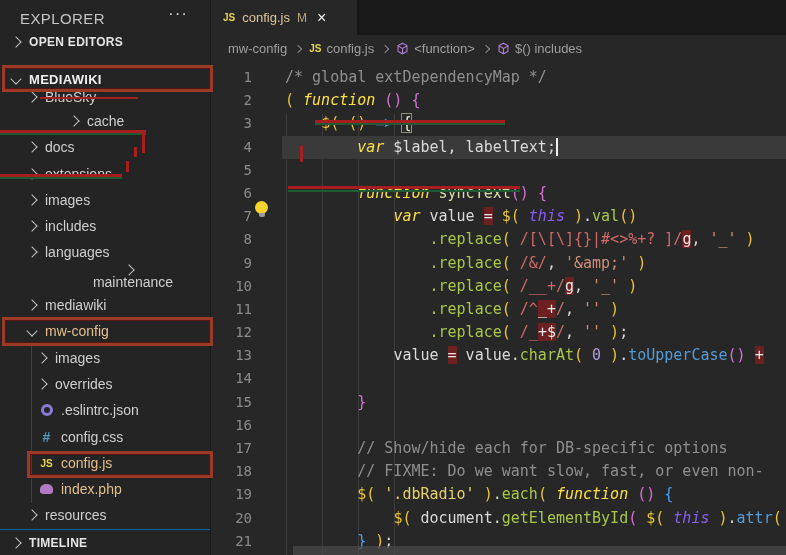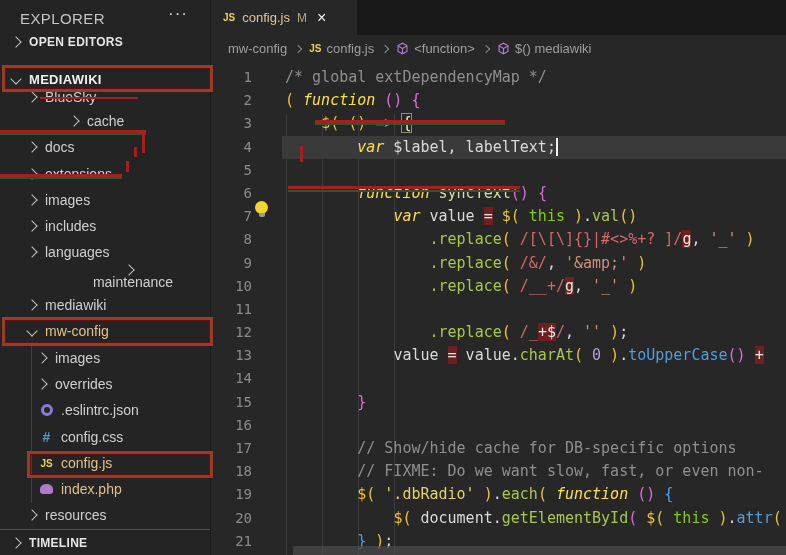--- a/index.html
+++ b/index.html
@@ -63,21 +63,21 @@
   .mth{color:#a8c84c;}
   .mth2{color:#569cd6;}
   .str{color:#ce9178;}
   .str2{color:#e5d06c;}
   .rx{color:#d16969;}
   .num{color:#b39ddb;}
   .p1{color:#ebc334;}
   .p2{color:#d670d6;}
   .p3{color:#4aa0f0;}
   .txt{color:#dadada;}
-  .ths{color:#84cc16;}
+  .ths{color:#8b5cf6;font-style:italic;}
   .hl{background:#6e2020;color:#e8e8e8;}
   .match{color:#ece8c8;outline:1px solid #8f8f74;}
   .cursor{display:inline-block;width:2px;height:18px;background:#f0f0f0;vertical-align:middle;}
   #bulb{position:absolute;left:44px;top:139px;width:13px;height:13px;background:#f6d32d;border-radius:50%;z-index:3;}
   #bulb::after{content:"";position:absolute;left:3.5px;top:12px;width:6px;height:4px;background:#9a9a9a;border-radius:0 0 2px 2px;}
   #hscroll{position:absolute;left:82px;top:484px;width:493px;height:9px;background:#4a4a4a;opacity:.75;z-index:4;}
 
   
   .anno-box{position:absolute;border:3px solid #9c3a28;box-shadow:0 0 0 1px #591313 inset;z-index:6;pointer-events:none;}
   .mark{position:absolute;z-index:6;pointer-events:none;}
@@ -217,47 +217,47 @@
         <span>&lt;function&gt;</span>
       </span>
       <span class="bc-sep"></span>
       <span class="bc-item">
         <span class="bc-ico">
           <svg width="13" height="13" viewBox="0 0 16 16" fill="none" stroke="#b180d7" stroke-width="1.3">
             <path d="M8 1.5l5.5 3v7l-5.5 3-5.5-3v-7z"></path>
             <path d="M8 8l5.5-3.2M8 8L2.5 4.8M8 8v6.5"></path>
           </svg>
         </span>
-        <span>$() mediawiki</span>
+        <span>$() includes</span>
       </span>
     </div>
 
   <div id="code">
     <div class="guide" style="left:75px;"></div>
     <div class="guide" style="left:111px;"></div>
     <div class="guide" style="left:147px;"></div>
     <div class="guide" style="left:183px;"></div>
     <div id="code-lines" style="padding-top: 4px;">
         <div class="cl"><span class="ln">1</span><span class="src"><span class="cmt">/* global extDependencyMap */</span></span></div>
         <div class="cl"><span class="ln">2</span><span class="src"><span class="p1">( </span><span class="kw">function</span><span class="txt"> </span><span class="p2">()</span><span class="txt"> </span><span class="p2">{</span></span></div>
         <div class="cl"><span class="ln">3</span><span class="src"><span class="txt">    </span><span class="p1">$( </span><span class="p1">()</span><span class="txt"> </span><span class="p3">=&gt;</span><span class="txt"> </span><span class="match">{</span></span></div>
         <div class="cl cur"><span class="ln">4</span><span class="src"><span class="txt">        </span><span class="kw">var</span><span class="txt"> $label, labelText;</span><span class="cursor"></span></span></div>
         <div class="cl"><span class="ln">5</span><span class="src"></span></div>
         <div class="cl"><span class="ln">6</span><span class="src"><span class="txt">        </span><span class="kw">function</span><span class="txt"> </span><span class="fn">syncText</span><span class="p2">()</span><span class="txt"> </span><span class="p2">{</span></span></div>
         <div class="cl"><span class="ln">7</span><span class="src"><span class="txt">            </span><span class="kw">var</span><span class="txt"> value </span><span class="hl">=</span><span class="txt"> </span><span class="p1">$(</span><span class="txt"> </span><span class="ths">this</span><span class="txt"> </span><span class="p1">)</span><span class="txt">.</span><span class="mth">val</span><span class="p1">()</span></span></div>
         <div class="cl"><span class="ln">8</span><span class="src"><span class="txt">                </span><span class="mth">.replace</span><span class="p1">( </span><span class="rx">/[\[\]{}|#&lt;&gt;%+? ]/</span><span class="hl">g</span><span class="txt">, </span><span class="str">'_'</span><span class="p1"> )</span></span></div>
         <div class="cl"><span class="ln">9</span><span class="src"><span class="txt">                </span><span class="mth">.replace</span><span class="p1">( </span><span class="rx">/&amp;/</span><span class="txt">, </span><span class="str">'&amp;amp;'</span><span class="p1"> )</span></span></div>
         <div class="cl"><span class="ln">10</span><span class="src"><span class="txt">                </span><span class="mth">.replace</span><span class="p1">( </span><span class="rx">/__+/</span><span class="hl">g</span><span class="txt">, </span><span class="str">'_'</span><span class="p1"> )</span></span></div>
-        <div class="cl"><span class="ln">11</span></div>
+        <div class="cl"><span class="ln">11</span><span class="src"><span class="txt">                </span><span class="mth">.replace</span><span class="p1">( </span><span class="rx">/^</span><span class="hl">_+</span><span class="rx">/</span><span class="txt">, </span><span class="str">''</span><span class="p1"> )</span></span></div>
         <div class="cl"><span class="ln">12</span><span class="src"><span class="txt">                </span><span class="mth">.replace</span><span class="p1">( </span><span class="rx">/_</span><span class="hl">+$</span><span class="rx">/</span><span class="txt">, </span><span class="str">''</span><span class="p1"> )</span><span class="txt">;</span></span></div>
         <div class="cl"><span class="ln">13</span><span class="src"><span class="txt">            </span><span class="txt">value </span><span class="hl">=</span><span class="txt"> value.</span><span class="mth">charAt</span><span class="p1">( </span><span class="num">0</span><span class="p1"> )</span><span class="txt">.</span><span class="mth2">toUpperCase</span><span class="p2">()</span><span class="txt"> </span><span class="hl">+</span></span></div>
         <div class="cl"><span class="ln">14</span></div>
         <div class="cl"><span class="ln">15</span><span class="src"><span class="txt">        </span><span class="p2">}</span></span></div>
         <div class="cl"><span class="ln">16</span><span class="src"></span></div>
-        <div class="cl"><span class="ln">17</span><span class="src"><span class="txt">        </span><span class="cmt">// Show/hide cache for DB-specific options</span></span></div>
+        <div class="cl"><span class="ln">17</span><span class="src"><span class="txt">        </span><span class="cmt">// Show/hide each for DB-specific options</span></span></div>
         <div class="cl"><span class="ln">18</span><span class="src"><span class="txt">        </span><span class="cmt">// FIXME: Do we want slow, fast, or even non-</span></span></div>
         <div class="cl"><span class="ln">19</span><span class="src"><span class="txt">        </span><span class="p1">$(</span><span class="txt"> </span><span class="str2">'.dbRadio'</span><span class="txt"> </span><span class="p1">)</span><span class="txt">.</span><span class="mth">each</span><span class="p1">( </span><span class="kw">function</span><span class="txt"> </span><span class="p2">()</span><span class="txt"> </span><span class="p3">{</span></span></div>
         <div class="cl"><span class="ln">20</span><span class="src"><span class="txt">            </span><span class="p1">$(</span><span class="txt"> document.</span><span class="mth">getElementById</span><span class="p2">( </span><span class="p1">$(</span><span class="txt"> </span><span class="ths">this</span><span class="txt"> </span><span class="p1">)</span><span class="txt">.</span><span class="mth2">attr</span><span class="p1">(</span></span></div>
         <div class="cl"><span class="ln">21</span><span class="src"><span class="txt">        </span><span class="p3">}</span><span class="txt"> </span><span class="p1">)</span><span class="txt">;</span></span></div>
         <div class="cl"><span class="ln">22</span><span class="src"><span class="txt">            </span><span class="p1">$(</span><span class="txt"> document.</span><span class="mth">getElementById</span><span class="p2">( </span><span class="p1">$(</span><span class="txt"> </span><span class="str2">'.dbRadio'</span></span></div>
       </div>
     <div id="bulb"></div>
     <div id="hscroll"></div>
   </div>
 

